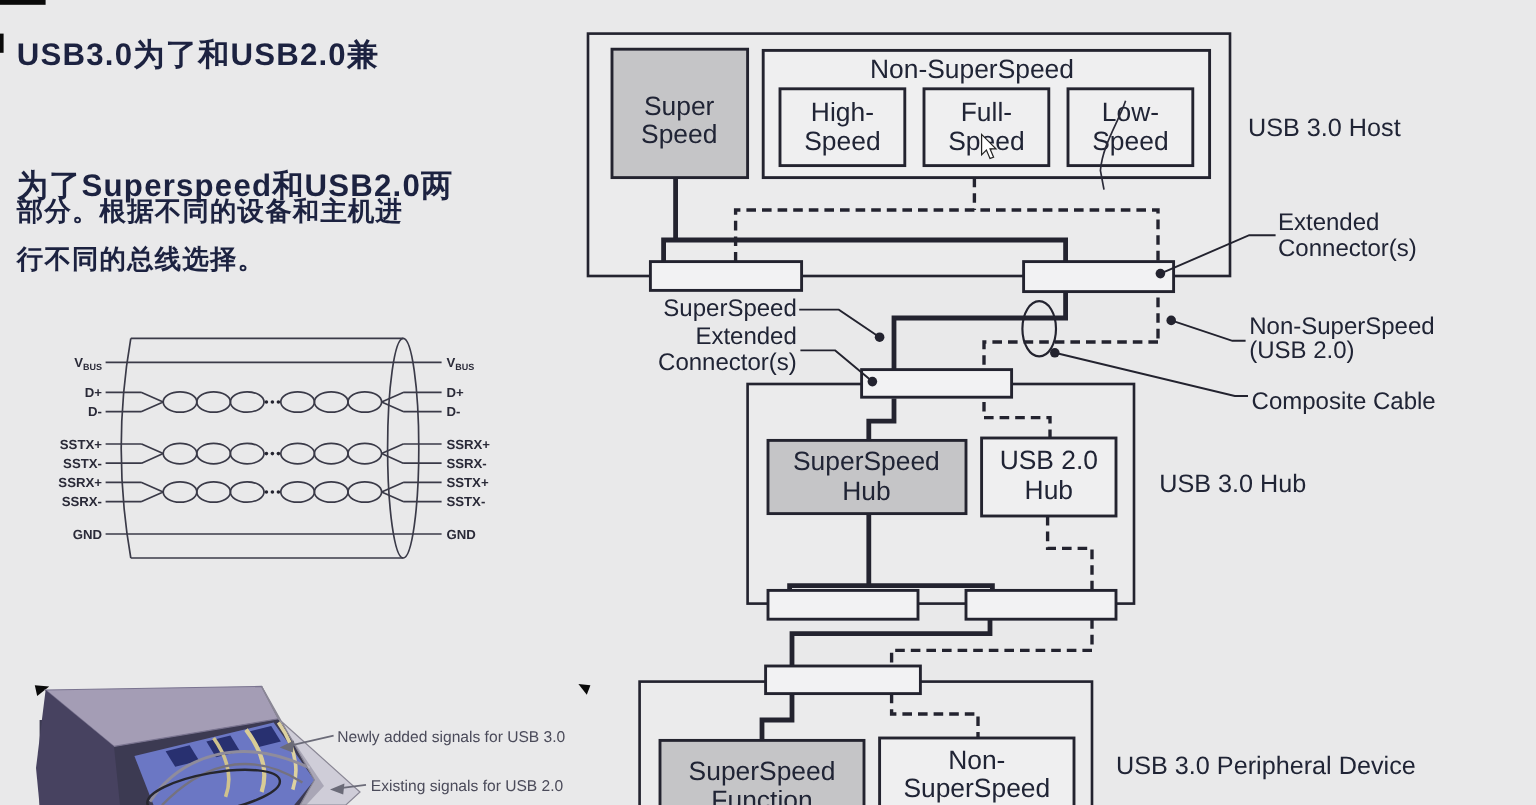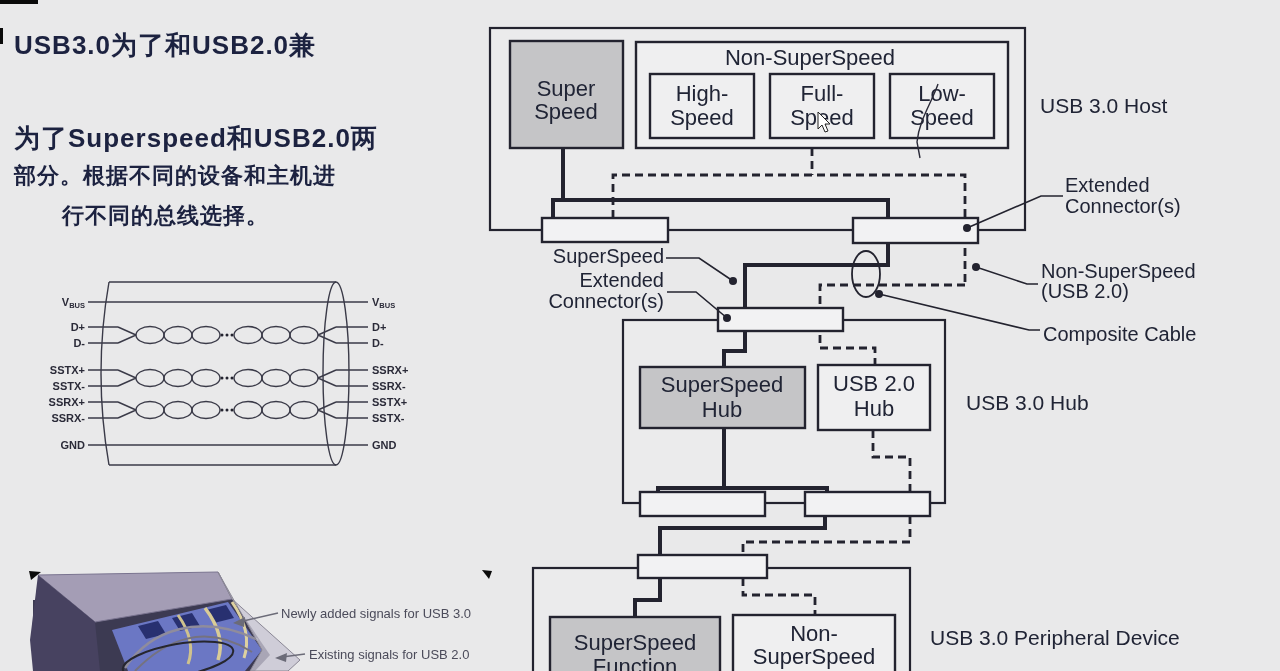--- a/index.html
+++ b/index.html
@@ -38,23 +38,23 @@
   
   .pht{font:13px "Liberation Sans",sans-serif;fill:#4b4b5a;}
   .phl{stroke:#6b6b78;stroke-width:1.5;fill:none;}
 </style>
 </head>
 <body>
 
 <div class="stage">
 
   <div class="cn-line cn-a" style="top:28px;">USB3.0为了和USB2.0兼</div>
-  <div class="cn-line cn-a" style="top:121px;text-align:right;">为了Superspeed和USB2.0两</div>
+  <div class="cn-line cn-a" style="top:137px;text-align:right;">为了Superspeed和USB2.0两</div>
   <div class="cn-line cn-b" style="top:161px;">部分。根据不同的设备和主机进</div>
-  <div class="cn-line cn-b" style="top:201px;margin-left:48px;">行不同的总线选择。</div>
+  <div class="cn-line cn-b" style="top:201px;">行不同的总线选择。</div>
 
   <svg width="1280" height="671" viewBox="0 0 1280 671">
 
     <g>
       <rect x="0" y="0" width="38" height="4" fill="#0a0a0a"></rect>
       <rect x="0" y="28" width="3" height="16" fill="#0a0a0a"></rect>
       <polygon points="29,571 41,572 31,580" fill="#0a0a0a"></polygon>
       <polygon points="482,570 492,571 489,579" fill="#0a0a0a"></polygon>
     </g>
 

